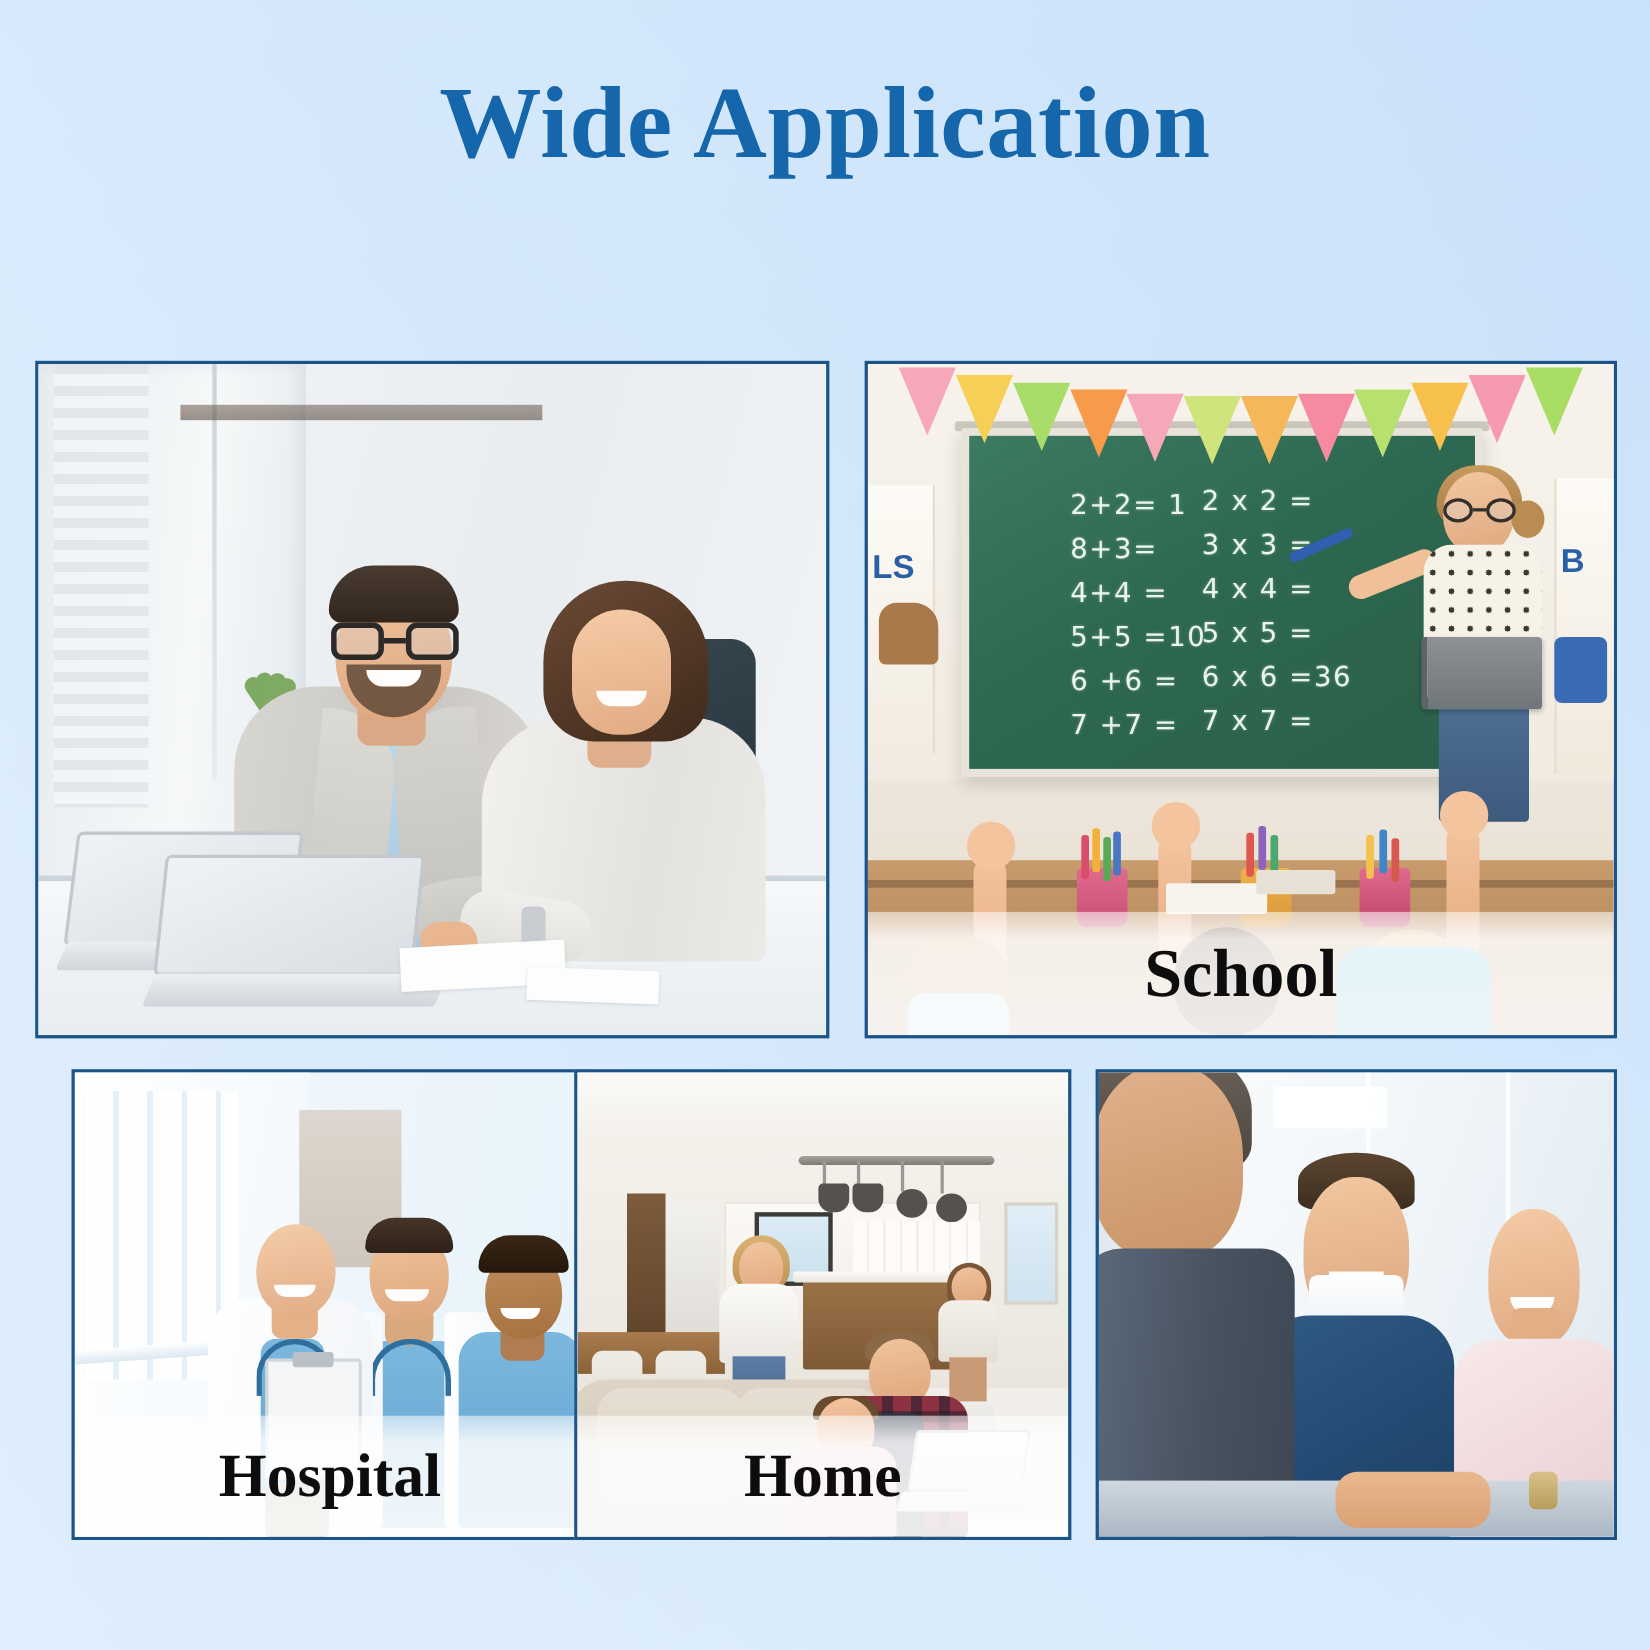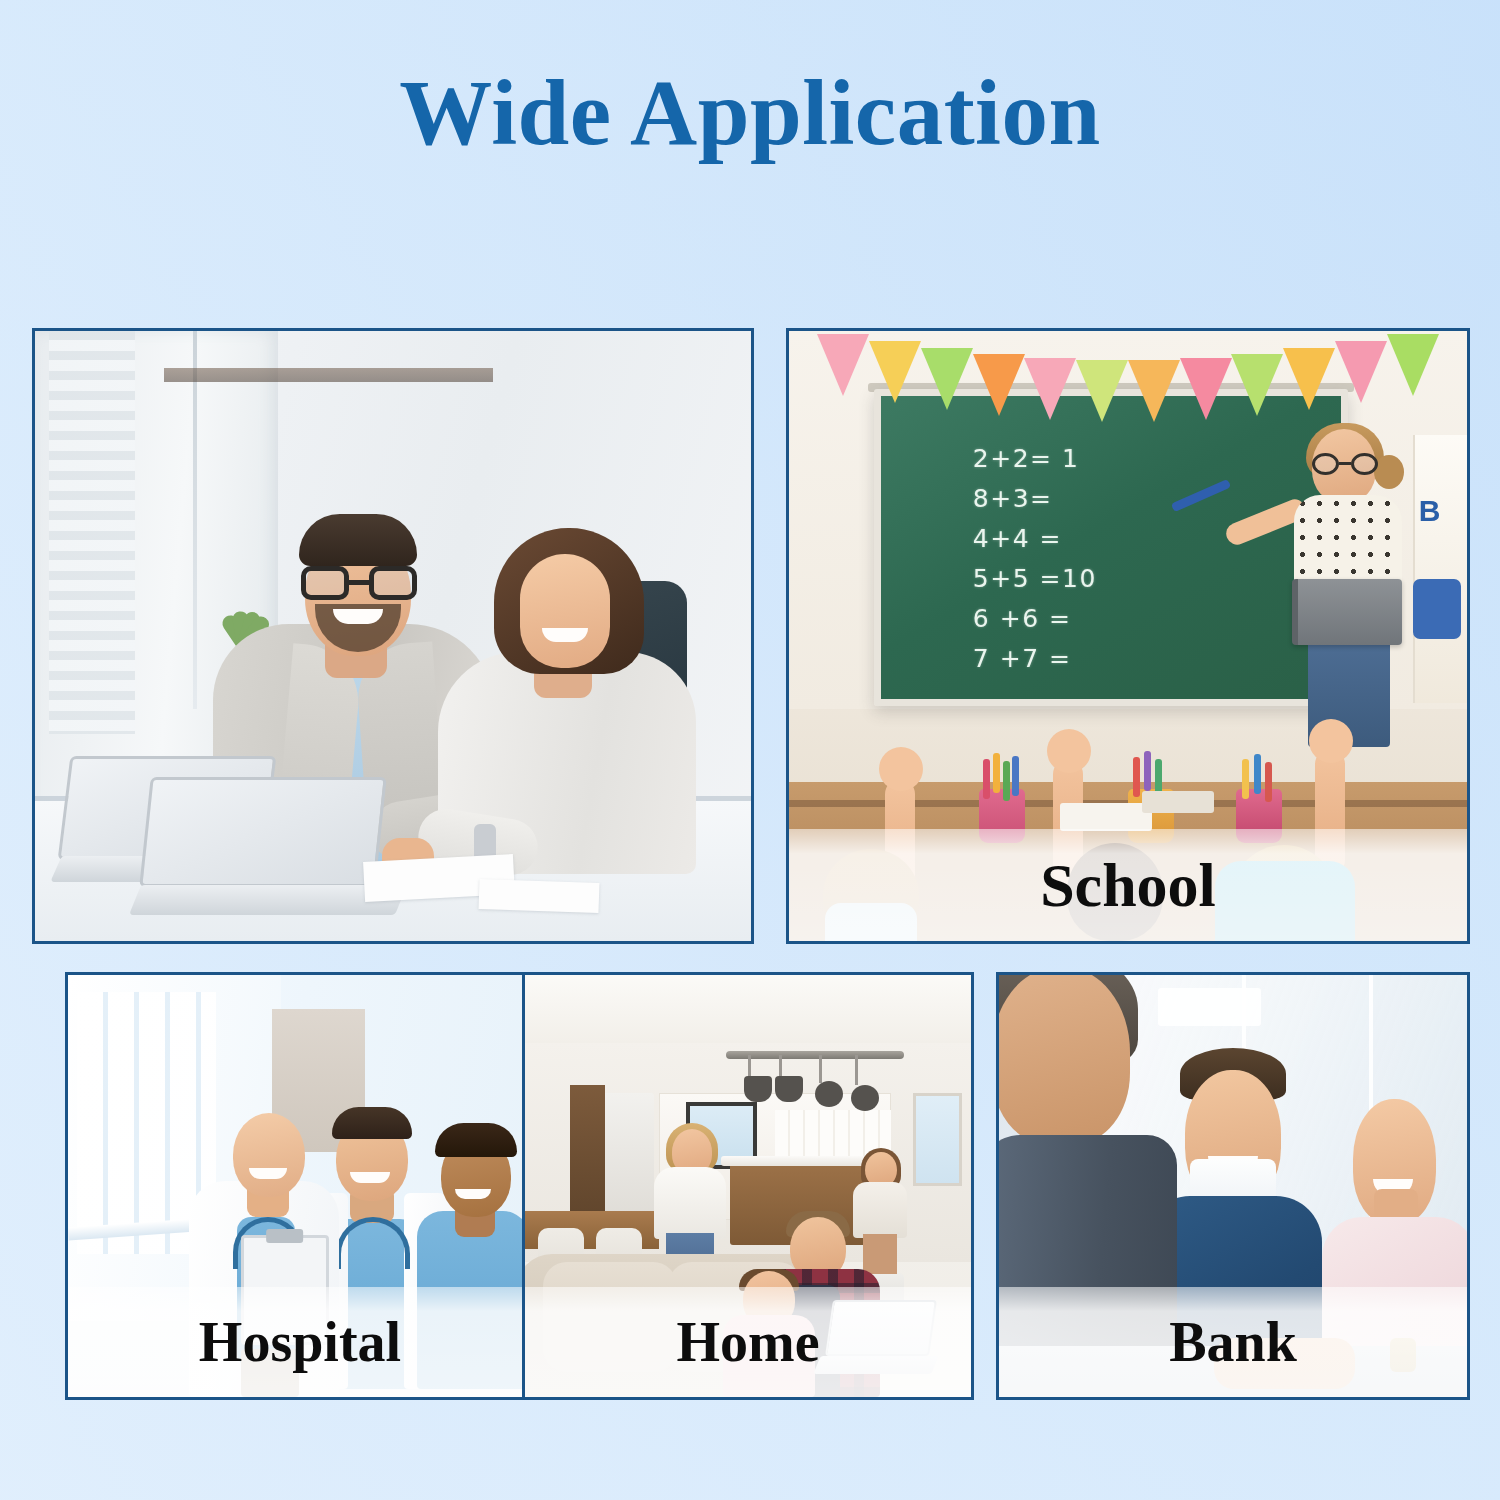--- a/index.html
+++ b/index.html
@@ -466,34 +466,46 @@
       <div class="paper-sheet" style="left:46%;bottom:7%;width:150px;height:40px;transform:rotate(-3deg);"></div>
       <div class="paper-sheet" style="left:62%;bottom:5%;width:120px;height:30px;transform:rotate(2deg);"></div>
     </div>
   </div>
 
   <div class="card" id="card-school">
     <div class="photo">
       <div class="school-bg"></div>
       <div class="cls-wall"></div>
 
+      <div class="poster-l">
+        <span class="poster-txt" style="left:4px;top:24%;">LS</span>
+        <div class="horse"></div>
+      </div>
       <div class="poster-r">
         <span class="poster-txt" style="left:4px;top:22%;">B</span>
         <div class="flashcard"></div>
       </div>
 
       <div class="board-frame-top"></div>
       <div class="board">
         <div class="chalk chalk-col-a">
           <div class="chalk-row">2+2= 1</div>
           <div class="chalk-row">8+3=</div>
           <div class="chalk-row">4+4 =</div>
           <div class="chalk-row">5+5 =10</div>
           <div class="chalk-row">6 +6 =</div>
           <div class="chalk-row">7 +7 =</div>
+        </div>
+        <div class="chalk chalk-col-b">
+          <div class="chalk-row">2 x 2 =</div>
+          <div class="chalk-row">3 x 3 =</div>
+          <div class="chalk-row">4 x 4 =</div>
+          <div class="chalk-row">5 x 5 =</div>
+          <div class="chalk-row">6 x 6 =36</div>
+          <div class="chalk-row">7 x 7 =</div>
         </div>
       </div>
 
       <div class="bunting" id="bunting">
           <i class="flag" style="left: 0%; margin-left: -26px; top: 0px; border-top: 62px solid rgb(247, 168, 184);"></i>
           <i class="flag" style="left: 9.09091%; margin-left: -26px; top: 7.32505px; border-top: 62px solid rgb(246, 207, 87);"></i>
           <i class="flag" style="left: 18.1818%; margin-left: -26px; top: 14.0567px; border-top: 62px solid rgb(168, 221, 106);"></i>
           <i class="flag" style="left: 27.2727%; margin-left: -26px; top: 19.6495px; border-top: 62px solid rgb(247, 154, 74);"></i>
           <i class="flag" style="left: 36.3636%; margin-left: -26px; top: 23.6504px; border-top: 62px solid rgb(247, 168, 184);"></i>
           <i class="flag" style="left: 45.4545%; margin-left: -26px; top: 25.7354px; border-top: 62px solid rgb(207, 229, 123);"></i>
@@ -713,17 +725,14 @@
         <div class="adv-hair"></div>
         <div class="adv-head"></div>
         <div class="adv-shirt"></div>
         <div class="adv-suit"></div>
       </div>
 
       <div class="bank-desk"></div>
       <div class="bank-hands"></div>
       <div class="bank-watch"></div>
     </div>
-    <div class="label-band">
-      <span class="label">Bank</span>
-    </div>
   </div>
 </div>
 
 </body></html>

